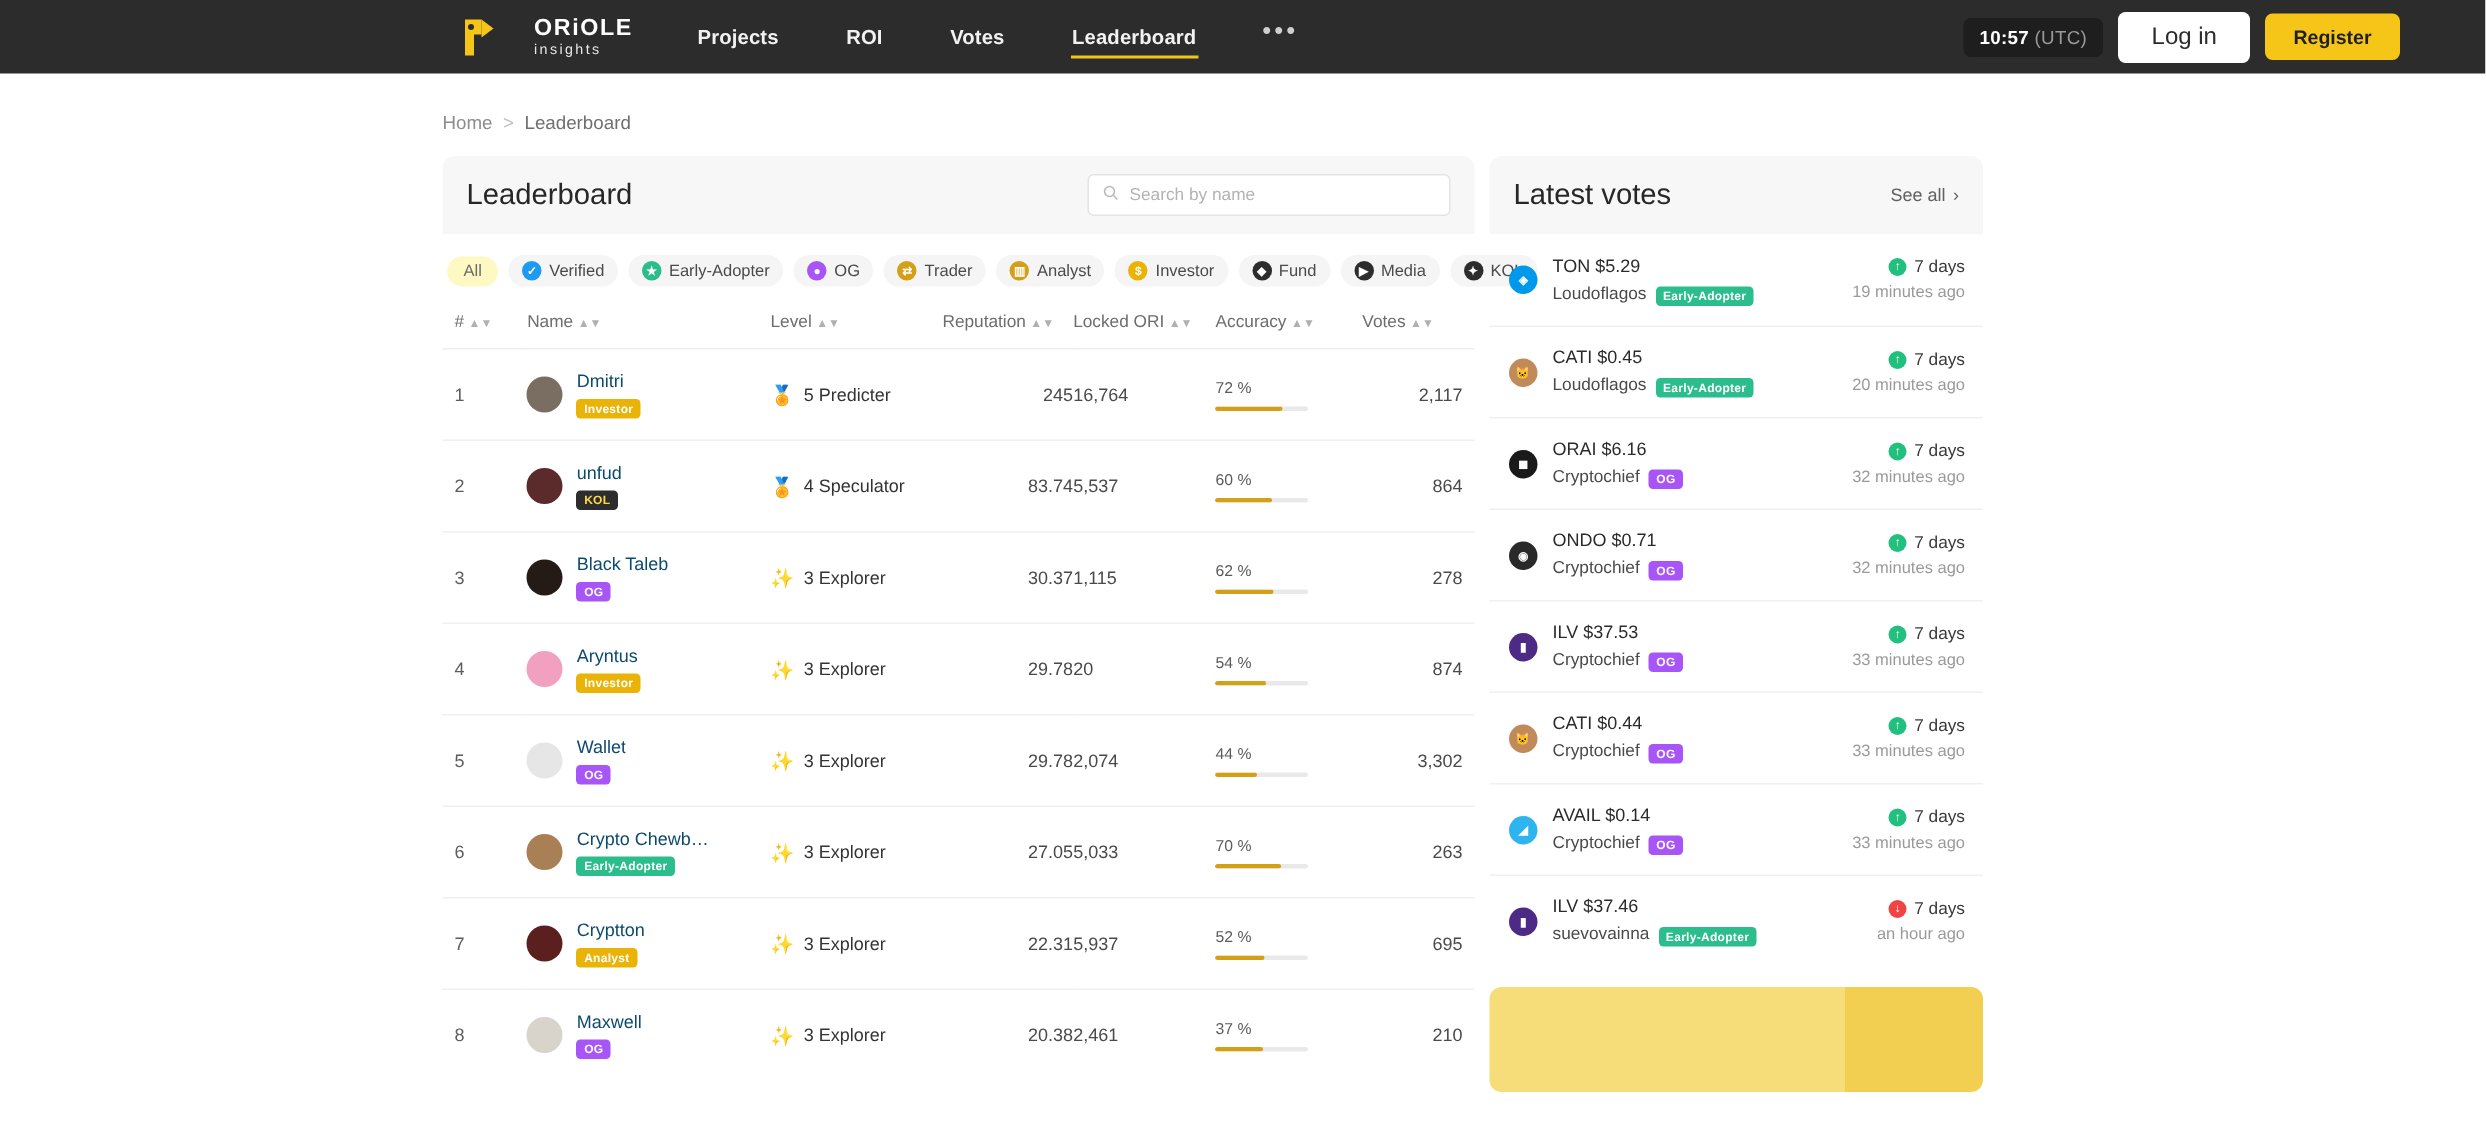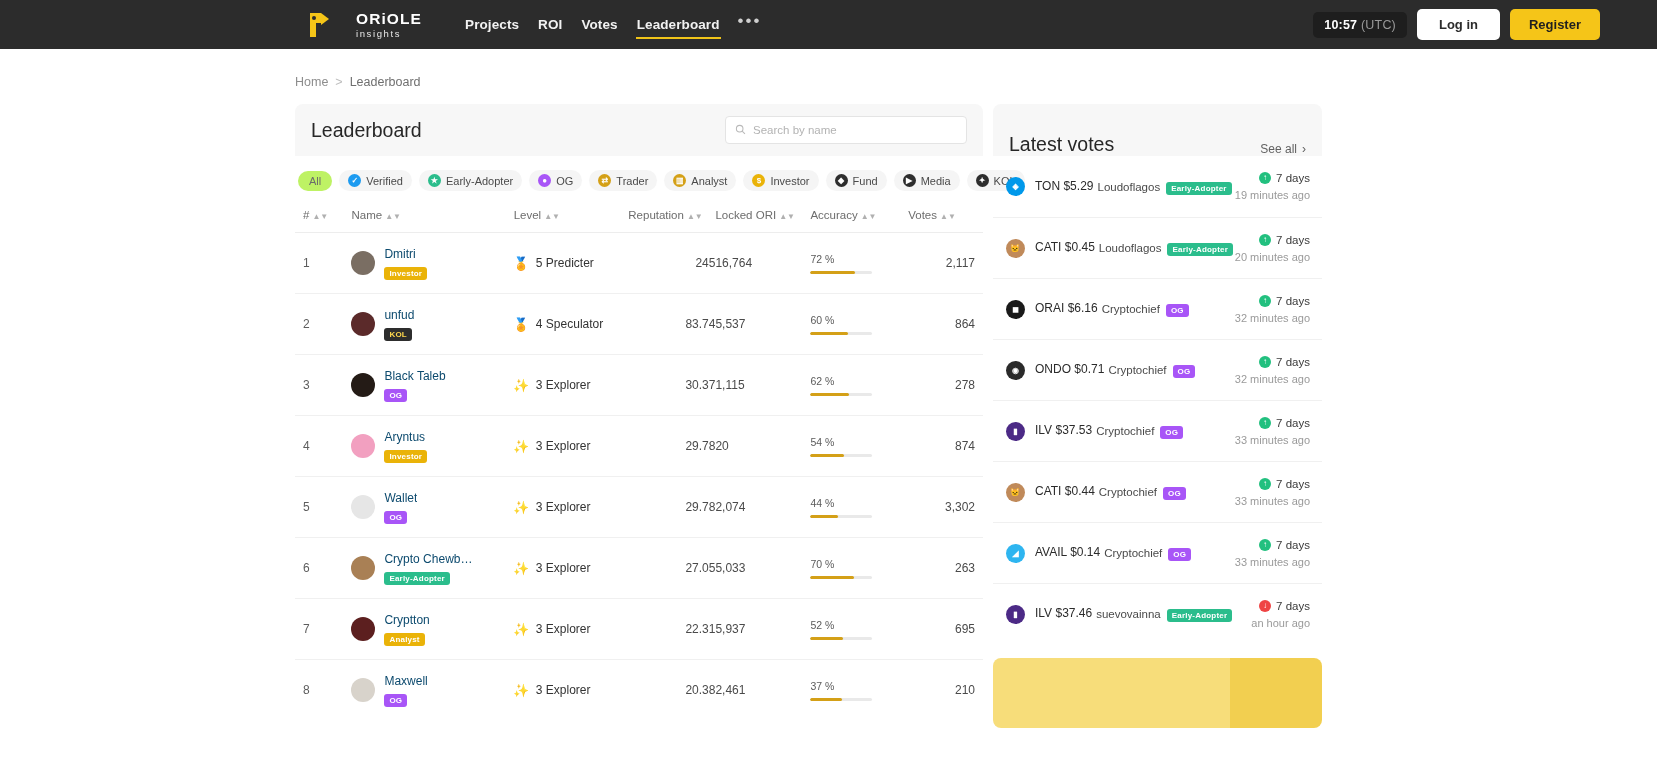--- a/index.html
+++ b/index.html
@@ -17,41 +17,41 @@
     display: flex; align-items: center;
     padding: 0 40px 0 0;
     position: relative;
   }
   .brand { display: flex; align-items: center; gap: 21px; margin-left: 307px; }
   .brand-mark { width: 28px; height: 28px; position: relative; }
   .brand-text { display: flex; flex-direction: column; line-height: 1; }
   .brand-title { color:#fff; font-size: 15.5px; font-weight: 700; letter-spacing: 1.1px; }
   .brand-sub { color:#e8e8e8; font-size: 9.5px; letter-spacing: 1.6px; margin-top: 2.5px; }
 
-  .nav { display: flex; align-items: center; gap: 17px; margin-left: 42px; }
+  .nav { display: flex; align-items: center; gap: 43px; margin-left: 42px; }
   .nav-item {
     color: #f2f2f2; font-size: 13.5px; font-weight: 700;
     padding: 13px 1px 13px; position: relative; cursor: pointer;
     letter-spacing: .1px;
   }
   .nav-item.active::after {
     content:""; position:absolute; left:0; right:0; bottom: 6px;
     height: 2px; background: #f0c419;
   }
   .nav-more { color:#cfcfcf; font-size: 17px; letter-spacing: 2px; cursor: pointer; line-height: .6; padding-bottom:6px;}
 
   .top-right { margin-left: auto; display:flex; align-items:center; gap: 10px; padding-right: 17px;}
   .clock {
     background:#1e1e1e; border-radius:5px; padding: 6px 11px;
     font-size: 12.5px; color:#fff; font-weight:700; letter-spacing:.2px;
   }
   .clock .utc { color:#9a9a9a; font-weight: 400; text-align: right; }
   .btn-login {
     background:#fff; color:#2b2b2b; border-radius:5px;
-    font-size:13px; padding: 8px 22px; cursor:pointer; font-weight:700;
+    font-size:16px; padding: 8px 22px; cursor:pointer; font-weight:400;
   }
   .btn-register {
     background:#f5c518; color:#1f1f1f; border-radius:5px;
     font-size:13px; padding: 8px 19px; cursor:pointer; font-weight:700;
   }
 
   
   .breadcrumb {
     position:absolute; left: 295px; top: 75px;
     font-size: 12.5px; color:#8d8d8d; display:flex; gap:7px; align-items:center;
@@ -83,21 +83,21 @@
   .search-input::placeholder { color:#b3b3b3; }
 
   
   .chips { display:flex; align-items:center; gap: 7px; padding: 14px 0 10px 3px; }
   .chip {
     display:flex; align-items:center; gap:5px;
     background:#f5f5f5; border-radius: 13px;
     padding: 4px 9px; font-size: 11px; color:#4a4a4a; cursor:pointer;
     white-space:nowrap;
   }
-  .chip.all { background:#bef264; color:#6b6b6b; padding: 4px 11px; }
+  .chip.all { background:#fef9c3; color:#6b6b6b; padding: 4px 11px; }
   .chip-ico {
     width: 13px; height: 13px; border-radius:50%;
     display:flex; align-items:center; justify-content:center;
     font-size: 8px; color:#fff; font-weight:700; flex:none;
   }
 
   
   table.lb { width: 100%; border-collapse: collapse; }
   table.lb th {
     font-size: 11.5px; font-weight: 400; color:#6d6d6d;
@@ -141,37 +141,37 @@
   .ori-unit { color:#a9a9a9; font-size: 11px; margin-left:2px;}
 
   .acc-wrap { }
   .acc-label { font-size: 10.5px; color:#5b5b5b; margin-bottom: 6px; }
   .acc-bar { width: 62px; height: 3px; background:#e9e9e9; border-radius:2px; overflow:hidden; }
   .acc-fill { height:100%; background:#d4a017; border-radius:2px; }
 
   
   .side-head {
     background:#f7f7f7; border-radius: 8px 8px 0 0; height: 52px;
-    display:flex; align-items:flex-end; padding: 0 16px;
+    display:flex; align-items:center; padding: 0 16px;
   }
   .side-title { font-size: 19.5px; color:#272727; }
   .see-all {
     margin-left:auto; font-size: 12px; color:#616161; cursor:pointer;
     display:flex; align-items:center; gap: 5px;
   }
   .vote-row {
     display:flex; align-items:center; padding: 11px 4px 11px 13px;
     border-top: 1px solid #f0f0f0; height: 61px;
   }
   .vote-row:first-of-type { border-top: none; }
   .coin-ico {
     width: 19px; height: 19px; border-radius: 50%; flex:none; margin-right: 10px;
     display:flex; align-items:center; justify-content:center; color:#fff; font-size:8px; font-weight:700;
   }
-  .vote-main { display:flex; flex-direction:row; gap: 4px; }
+  .vote-main { display:flex; flex-direction:column; gap: 4px; }
   .vote-ticker { font-size: 12px; color:#2b2b2b; }
   .vote-user { font-size: 11.5px; color:#4a4a4a; display:flex; align-items:center; gap:6px; }
   .vote-right { margin-left:auto; text-align:right; display:flex; flex-direction:column; gap: 5px; align-items:flex-end; padding-right: 8px;}
   .days { font-size: 11.5px; color:#3a3a3a; display:flex; align-items:center; gap:5px; }
   .days-ico {
     width: 12px; height:12px; border-radius:50%; display:flex; align-items:center;
     justify-content:center; color:#fff; font-size: 8px; line-height:1;
   }
   .up { background:#22c07f; }
   .down { background:#ef4444; }

